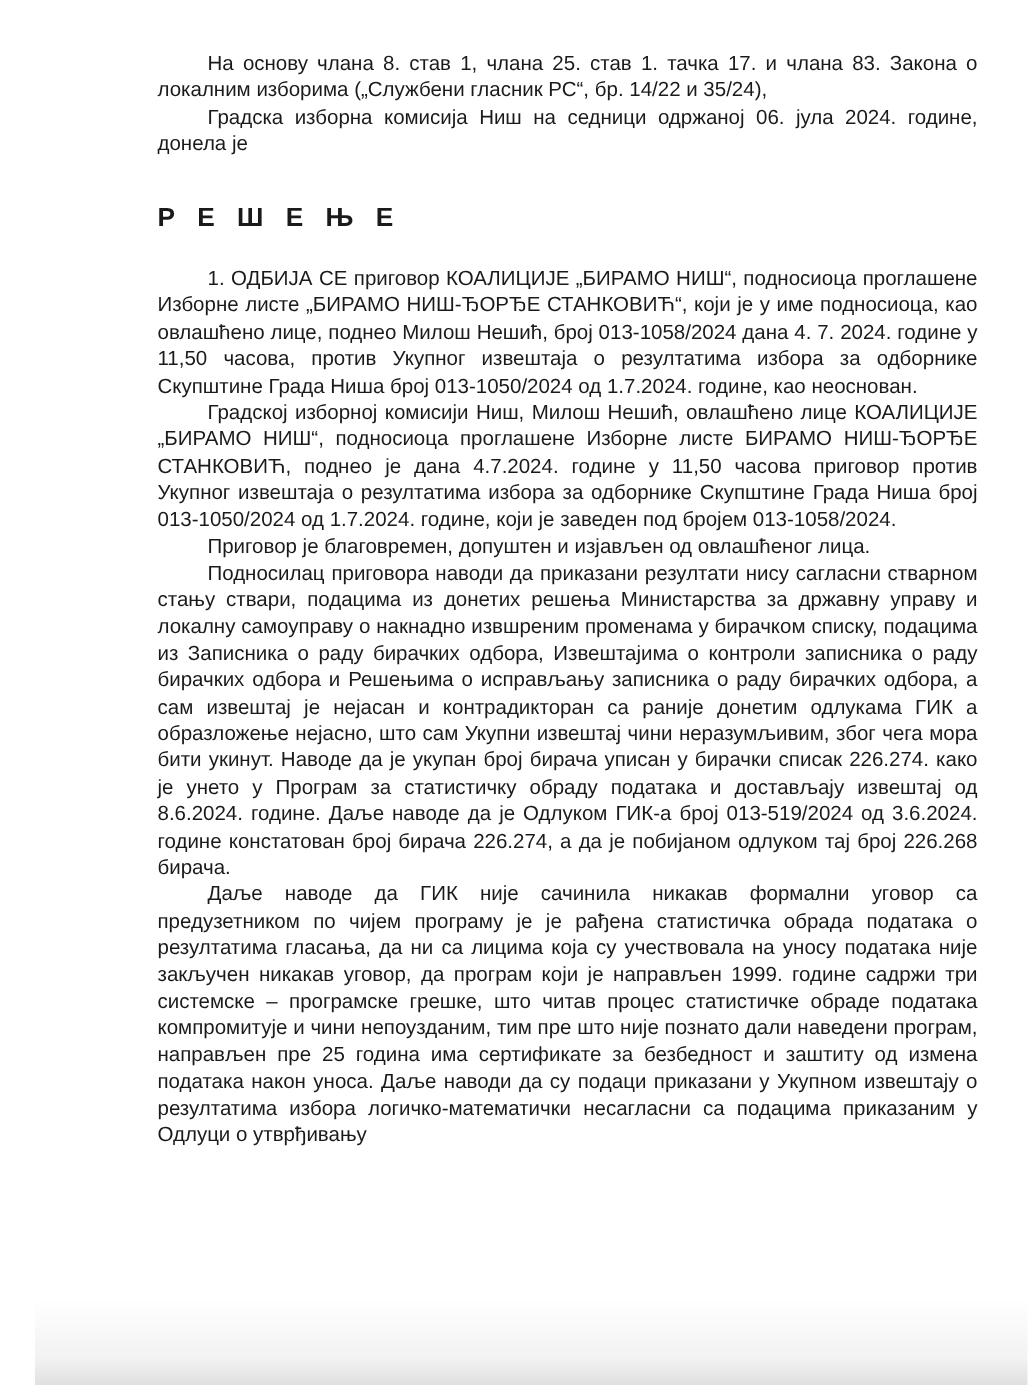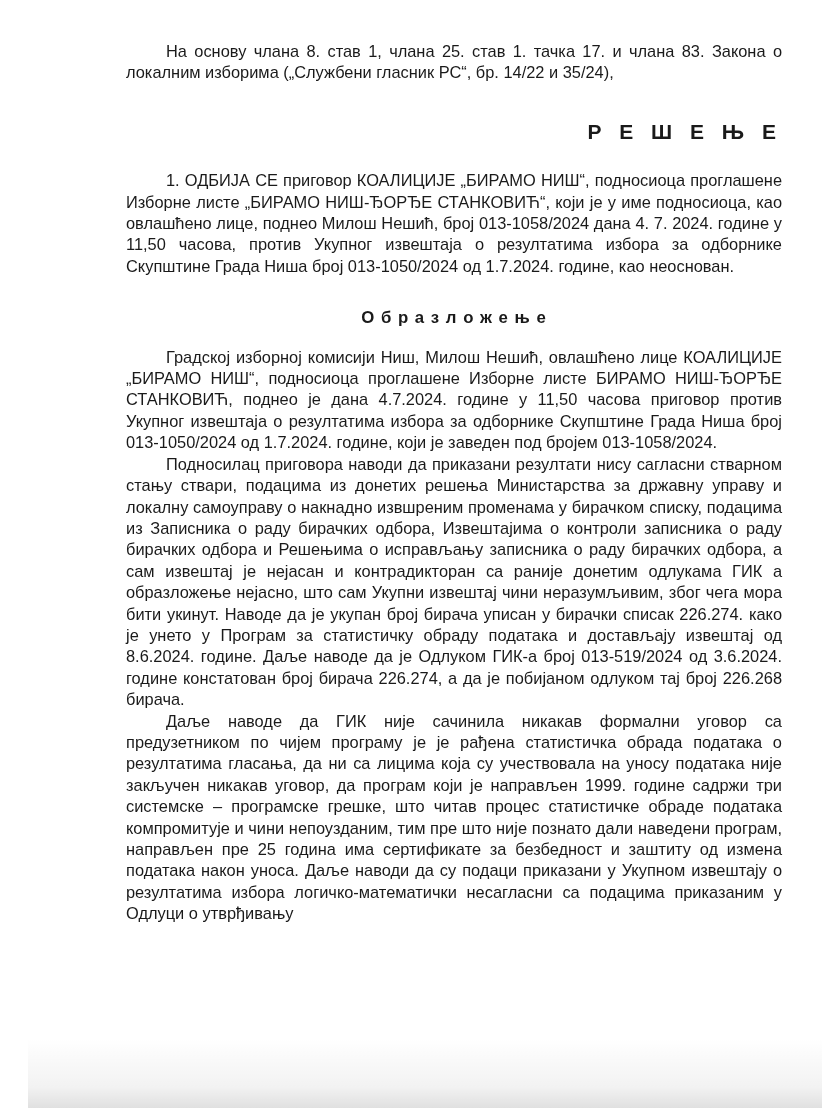--- a/index.html
+++ b/index.html
@@ -36,21 +36,21 @@
     font-size: 16.4px;
     line-height: 21.4px;
   }
   .paragraph {
     margin: 0;
     text-align: justify;
     text-indent: 40px;
   }
   .title {
     margin: 37px 0 28px 0;
-    text-align: right;
+    text-align: left;
     text-indent: 0;
     font-weight: bold;
     font-size: 21px;
     letter-spacing: 6px;
     white-space: nowrap;
   }
   .section-heading {
     margin: 30px 0 18px 0;
     text-align: center;
     text-indent: 0;
@@ -62,20 +62,21 @@
   .bold {
     font-weight: normal;
   }
 </style>
 </head>
 <body>
 
 <div class="page">
   <div class="content">
       <p class="paragraph">На основу члана 8. став 1, члана 25. став 1. тачка 17. и  члана 83. Закона о локалним изборима („Службени гласник РС“, бр. 14/22 и 35/24),</p>
+      <p class="paragraph">Градска изборна комисија Ниш  на седници одржаној 06. јула 2024. године, донела је</p>
       <p class="title">Р Е Ш Е Њ Е</p>
       <p class="paragraph"><span>1. </span><span class="bold">ОДБИЈА СЕ</span><span> приговор КОАЛИЦИЈЕ „БИРАМО НИШ“, подносиоца проглашене Изборне листе „БИРАМО НИШ-ЂОРЂЕ СТАНКОВИЋ“, који је у име подносиоца, као овлашћено лице, поднео Милош Нешић, број 013-1058/2024 дана 4. 7. 2024. године у 11,50 часова, против Укупног извештаја о резултатима избора за одборнике Скупштине Града Ниша број 013-1050/2024 од 1.7.2024. године, </span><span class="bold">као неоснован</span><span>.</span></p>
-      <p class="section-heading">О б р а з л о ж е њ е</p>
       <p class="paragraph">Градској изборној комисији Ниш, Милош Нешић, овлашћено лице КОАЛИЦИЈЕ „БИРАМО НИШ“, подносиоца проглашене Изборне листе БИРАМО НИШ-ЂОРЂЕ СТАНКОВИЋ, поднео је дана 4.7.2024. године у 11,50 часова приговор против Укупног извештаја о резултатима избора за одборнике Скупштине Града Ниша број 013-1050/2024 од 1.7.2024. године,  који је заведен под бројем 013-1058/2024.</p>
+      <p class="paragraph">Приговор је благовремен, допуштен и изјављен од овлашћеног лица.</p>
       <p class="paragraph">Подносилац приговора наводи да приказани резултати нису сагласни стварном стању ствари, подацима из донетих решења Министарства за државну управу и локалну самоуправу о накнадно извшреним променама у бирачком списку, подацима из Записника о раду бирачких одбора, Извештајима о контроли записника о раду бирачких одбора и Решењима о исправљању записника о раду бирачких одбора, а сам извештај је нејасан и контрадикторан са раније донетим одлукама ГИК а образложење нејасно, што сам Укупни извештај чини неразумљивим, због чега мора бити укинут. Наводе да је укупан број бирача уписан у бирачки списак 226.274. како је унето у Програм за статистичку обраду података и достављају извештај од 8.6.2024. године. Даље наводе да је Одлуком ГИК-а број 013-519/2024 од 3.6.2024. године констатован број бирача 226.274, а да је побијаном одлуком тај број 226.268 бирача.</p>
       <p class="paragraph">Даље наводе да ГИК није сачинила никакав формални уговор са предузетником по чијем програму је је рађена статистичка обрада података о резултатима гласања, да ни са лицима која су учествовала на уносу података није закључен никакав уговор, да програм који је направљен 1999. године садржи три системске – програмске грешке, што читав процес статистичке обраде података компромитује и чини непоузданим, тим пре што није познато дали наведени програм, направљен пре 25 година има сертификате за безбедност и заштиту од измена података након уноса. Даље наводи да су подаци приказани у Укупном извештају о резултатима избора логичко-математички несагласни са подацима приказаним у Одлуци о утврђивању</p>
     </div>
 </div>
 
 </body></html>

